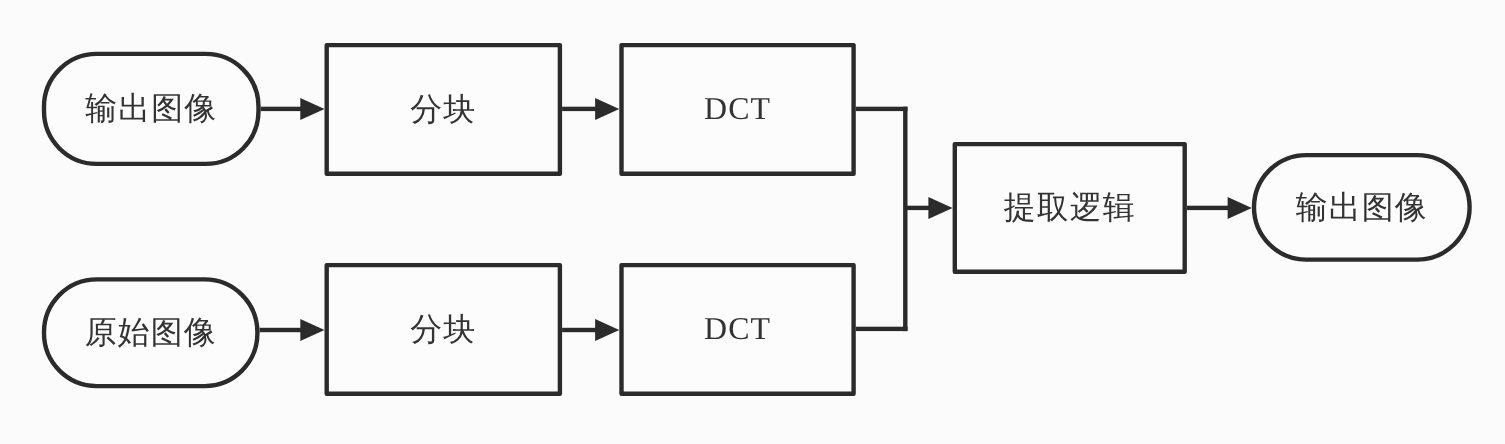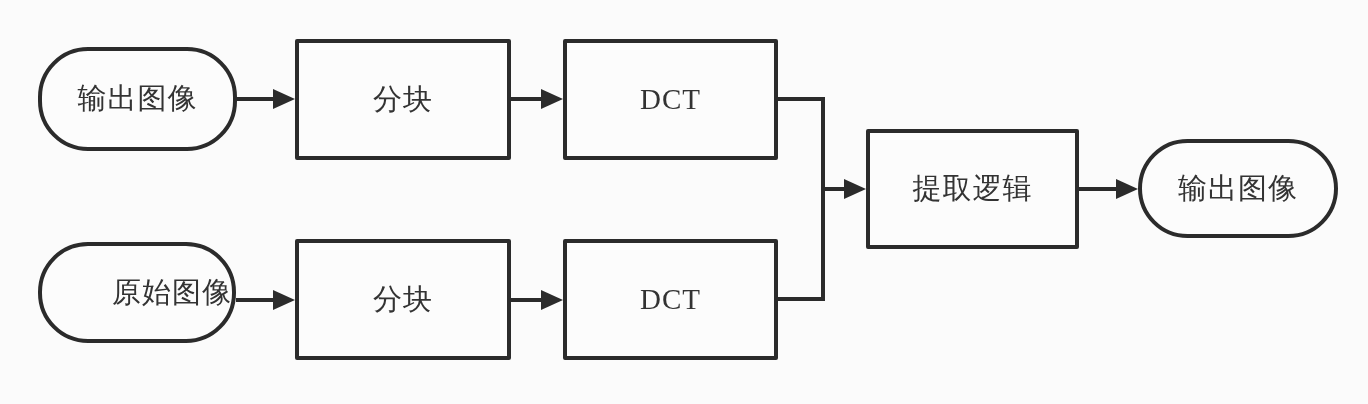--- a/index.html
+++ b/index.html
@@ -62,21 +62,21 @@
   </div>
 
   <div class="node rect" style="left:295px; top:39px; width:216px; height:121px;">
     <span class="label">分块</span>
   </div>
 
   <div class="node rect" style="left:563px; top:39px; width:215px; height:121px;">
     <span class="label">DCT</span>
   </div>
 
-  <div class="node stadium" style="left:38px; top:242px; width:198px; height:101px;justify-content:flex-end;">
+  <div class="node stadium" style="left:38px; top:252px; width:198px; height:101px;">
     <span class="label">原始图像</span>
   </div>
 
   <div class="node rect" style="left:295px; top:239px; width:216px; height:121px;">
     <span class="label">分块</span>
   </div>
 
   <div class="node rect" style="left:563px; top:239px; width:215px; height:121px;">
     <span class="label">DCT</span>
   </div>

